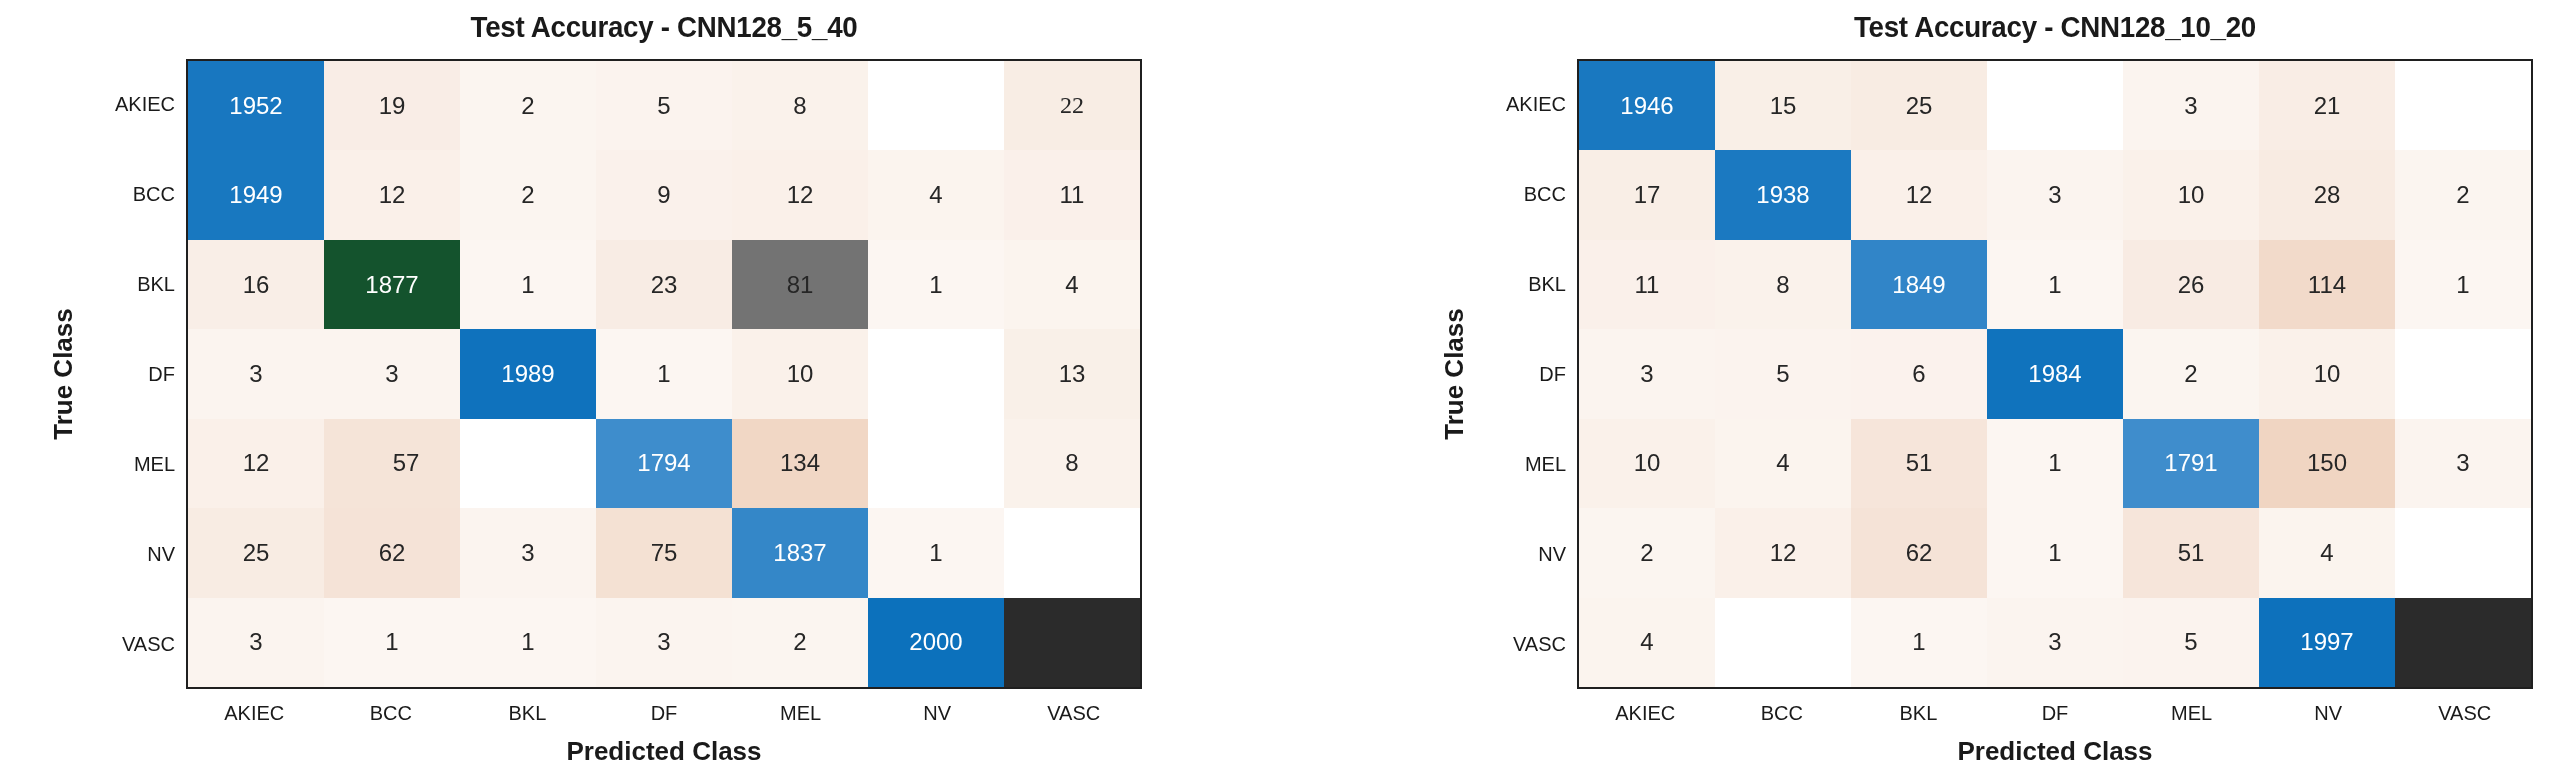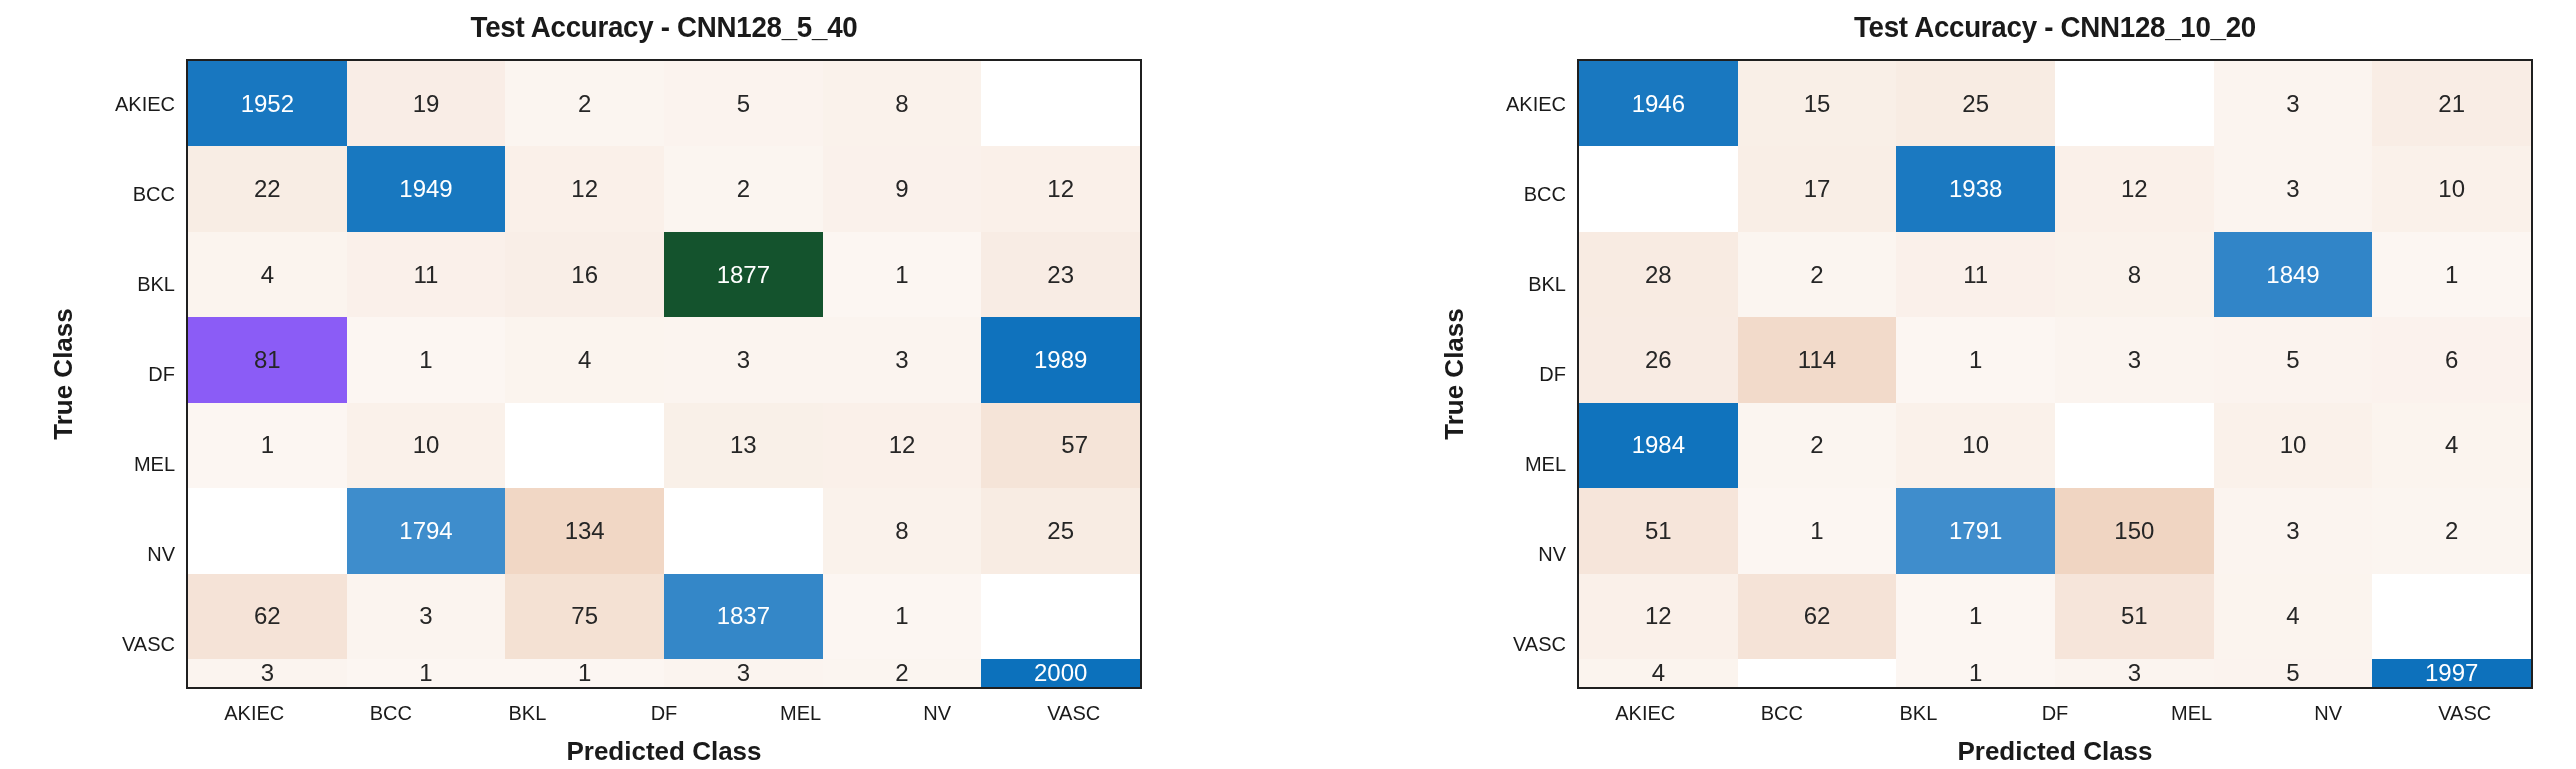--- a/index.html
+++ b/index.html
@@ -39,21 +39,21 @@
     display: grid; grid-template-rows: repeat(7, 1fr);
   }
   .row-label {
     display: flex; align-items: center; justify-content: flex-end;
     padding-right: 11px;
     font-size: 20px; color: #1a1a1a;
   }
   .matrix {
     grid-column: 3; grid-row: 2;
     display: grid;
-    grid-template-columns: repeat(6, 1fr);
+    grid-template-columns: repeat(7, 1fr);
     grid-template-rows: repeat(7, 1fr);
     gap: 0;
     background: #2b2b2b;
     border: 2.1px solid #1f1f1f;
     box-sizing: border-box;
   }
   .cell {
     display: flex; align-items: center; justify-content: center;
     font-size: 24px; color: #262626;
   }
@@ -90,33 +90,33 @@
       <div class="row-label">NV</div>
       <div class="row-label">VASC</div>
     </div>
   <div class="matrix">
       <div class="cell diag" style="background: rgb(24, 119, 192);">1952</div>
       <div class="cell" style="background: rgb(249, 237, 230);">19</div>
       <div class="cell" style="background: rgb(251, 245, 240);">2</div>
       <div class="cell" style="background: rgb(251, 243, 238);">5</div>
       <div class="cell" style="background: rgb(250, 242, 235);">8</div>
       <div class="cell" style="background: rgb(255, 255, 255);"></div>
-      <div class="cell" style="background: rgb(248, 237, 228);">22</div>
+      <div class="cell" style="background: rgb(248, 237, 228); font-family: Liberation Serif, serif;">22</div>
       <div class="cell diag" style="background: rgb(24, 120, 192);">1949</div>
       <div class="cell" style="background: rgb(250, 240, 233);">12</div>
       <div class="cell" style="background: rgb(251, 245, 240);">2</div>
       <div class="cell" style="background: rgb(250, 241, 235);">9</div>
       <div class="cell" style="background: rgb(250, 240, 233);">12</div>
       <div class="cell" style="background: rgb(251, 244, 238);">4</div>
       <div class="cell" style="background: rgb(250, 240, 234);">11</div>
       <div class="cell" style="background: rgb(249, 238, 231);">16</div>
       <div class="cell diag" style="background: #14532d;">1877</div>
       <div class="cell" style="background: rgb(252, 246, 242);">1</div>
       <div class="cell" style="background: rgb(248, 236, 228);">23</div>
-      <div class="cell" style="background: #8b5cf6;">81</div>
+      <div class="cell" style="background: #737373;">81</div>
       <div class="cell" style="background: rgb(252, 246, 242);">1</div>
       <div class="cell" style="background: rgb(251, 244, 238);">4</div>
       <div class="cell" style="background: rgb(251, 244, 239);">3</div>
       <div class="cell" style="background: rgb(251, 244, 239);">3</div>
       <div class="cell diag" style="background: rgb(15, 114, 189);">1989</div>
       <div class="cell" style="background: rgb(252, 246, 242);">1</div>
       <div class="cell" style="background: rgb(250, 241, 234);">10</div>
       <div class="cell" style="background: rgb(255, 255, 255);"></div>
       <div class="cell" style="background: rgb(249, 240, 232);">13</div>
       <div class="cell" style="background: rgb(250, 240, 233);">12</div>

